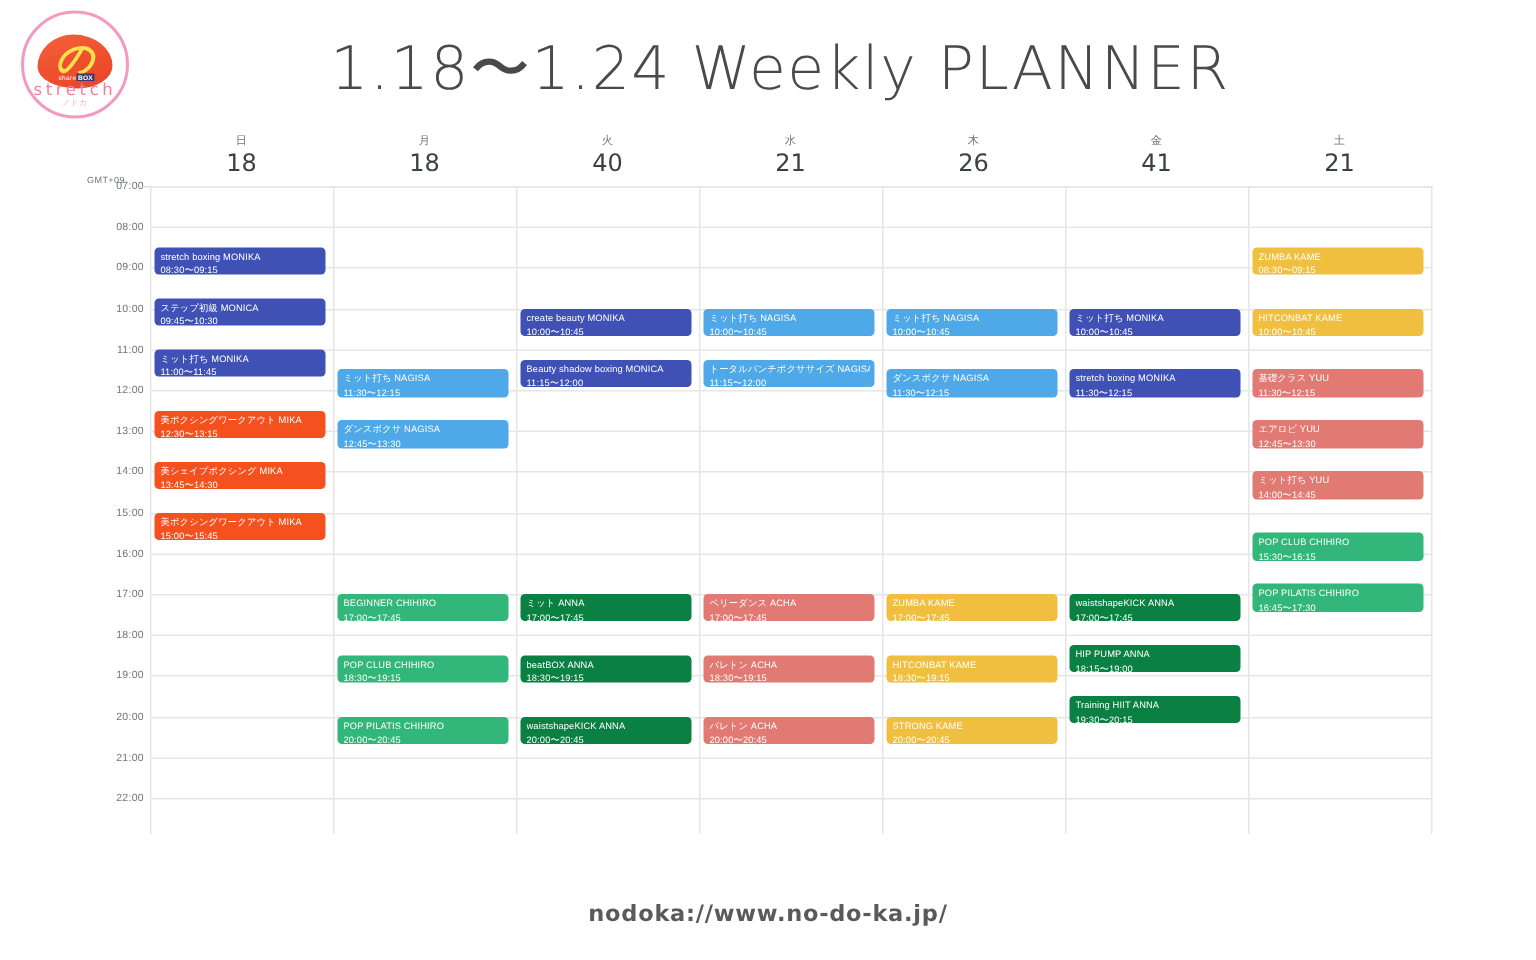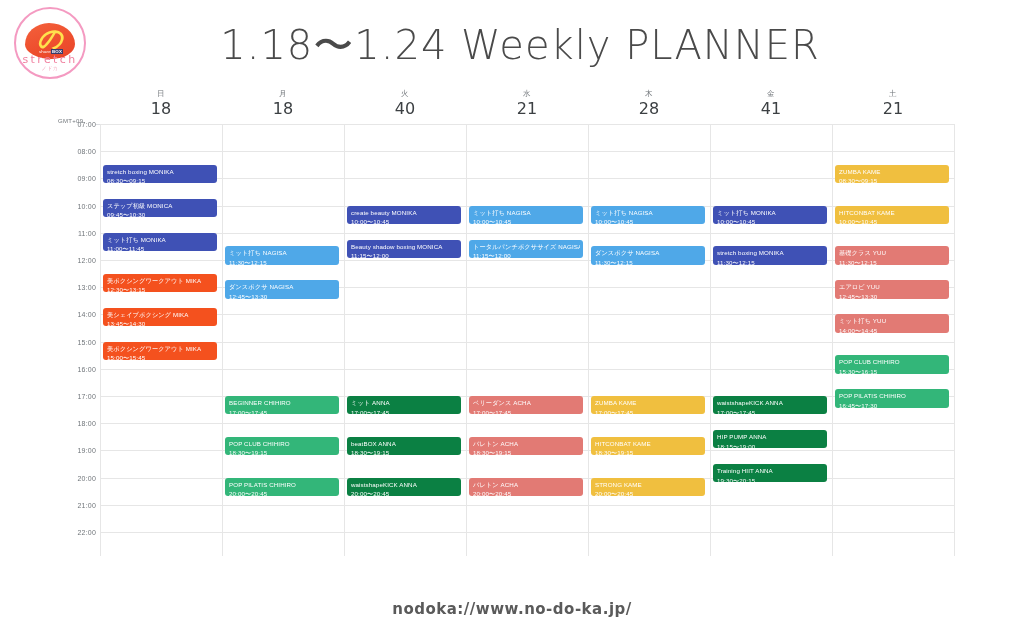--- a/index.html
+++ b/index.html
@@ -239,21 +239,21 @@
       <div class="day-head" style="left: 344px;">
         <div class="dow">火</div>
         <div class="dnum">40</div>
       </div>
       <div class="day-head" style="left: 466px;">
         <div class="dow">水</div>
         <div class="dnum">21</div>
       </div>
       <div class="day-head" style="left: 588px;">
         <div class="dow">木</div>
-        <div class="dnum">28</div>
+        <div class="dnum">26</div>
       </div>
       <div class="day-head" style="left: 710px;">
         <div class="dow">金</div>
         <div class="dnum">41</div>
       </div>
       <div class="day-head" style="left: 832px;">
         <div class="dow">土</div>
         <div class="dnum">21</div>
       </div>
     </div>

